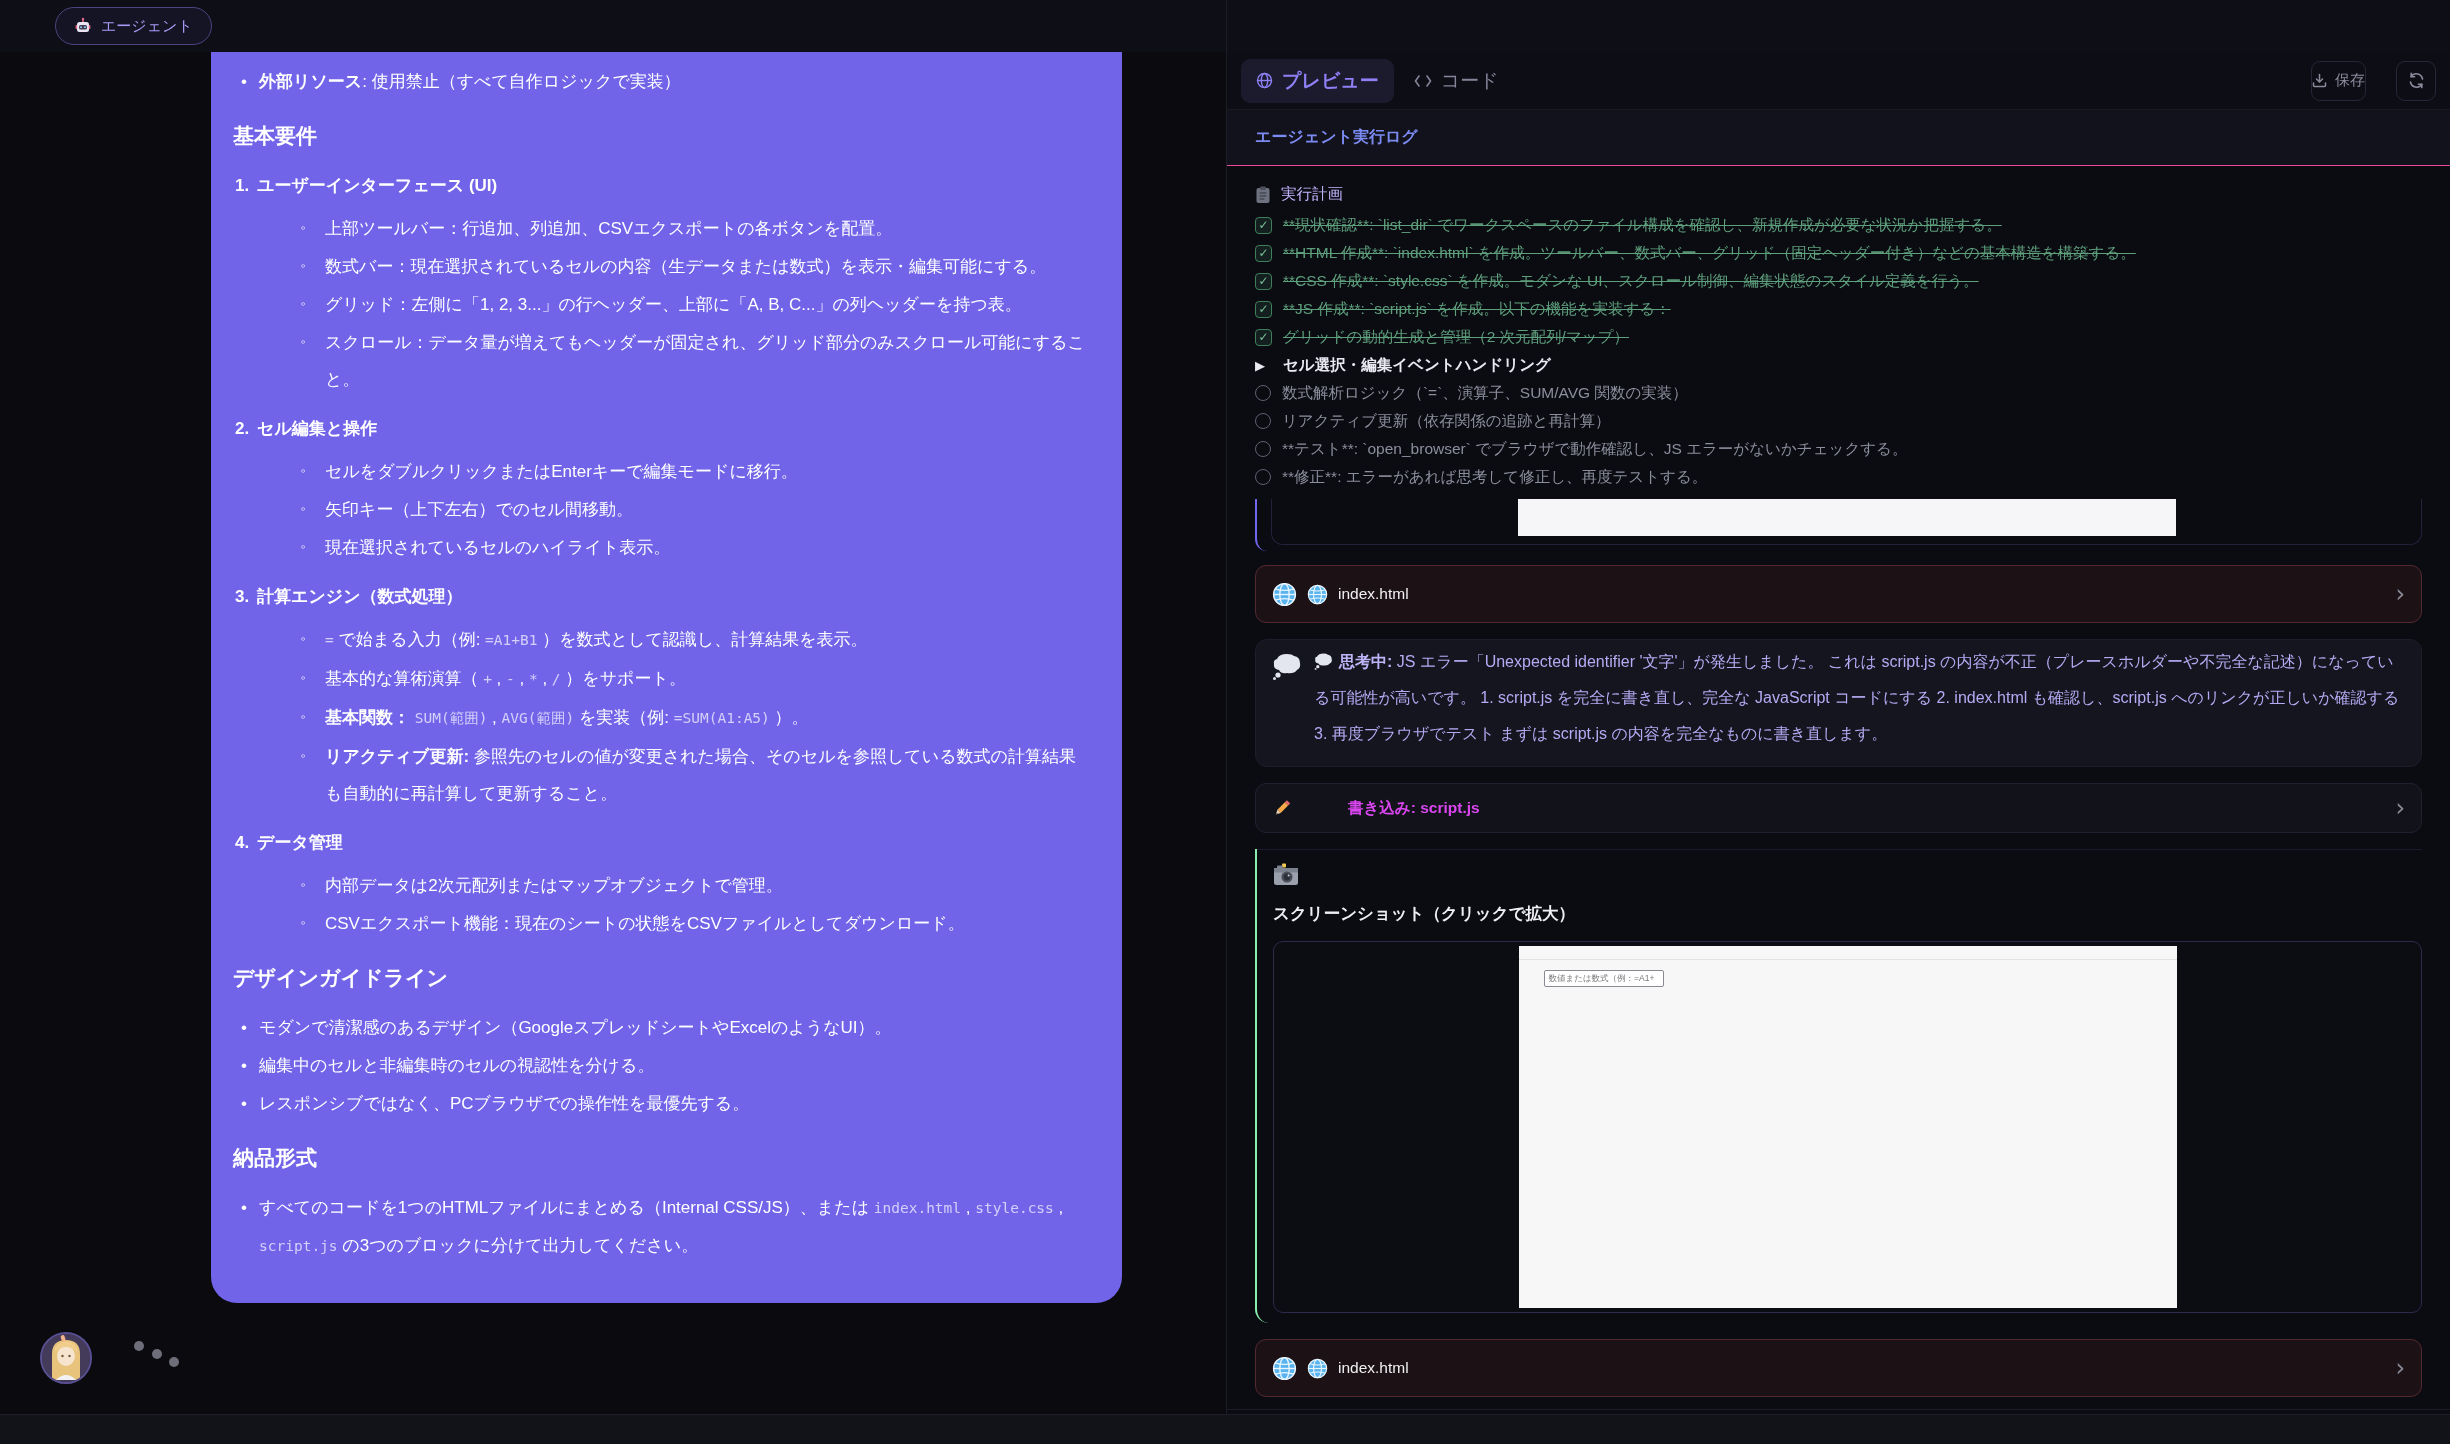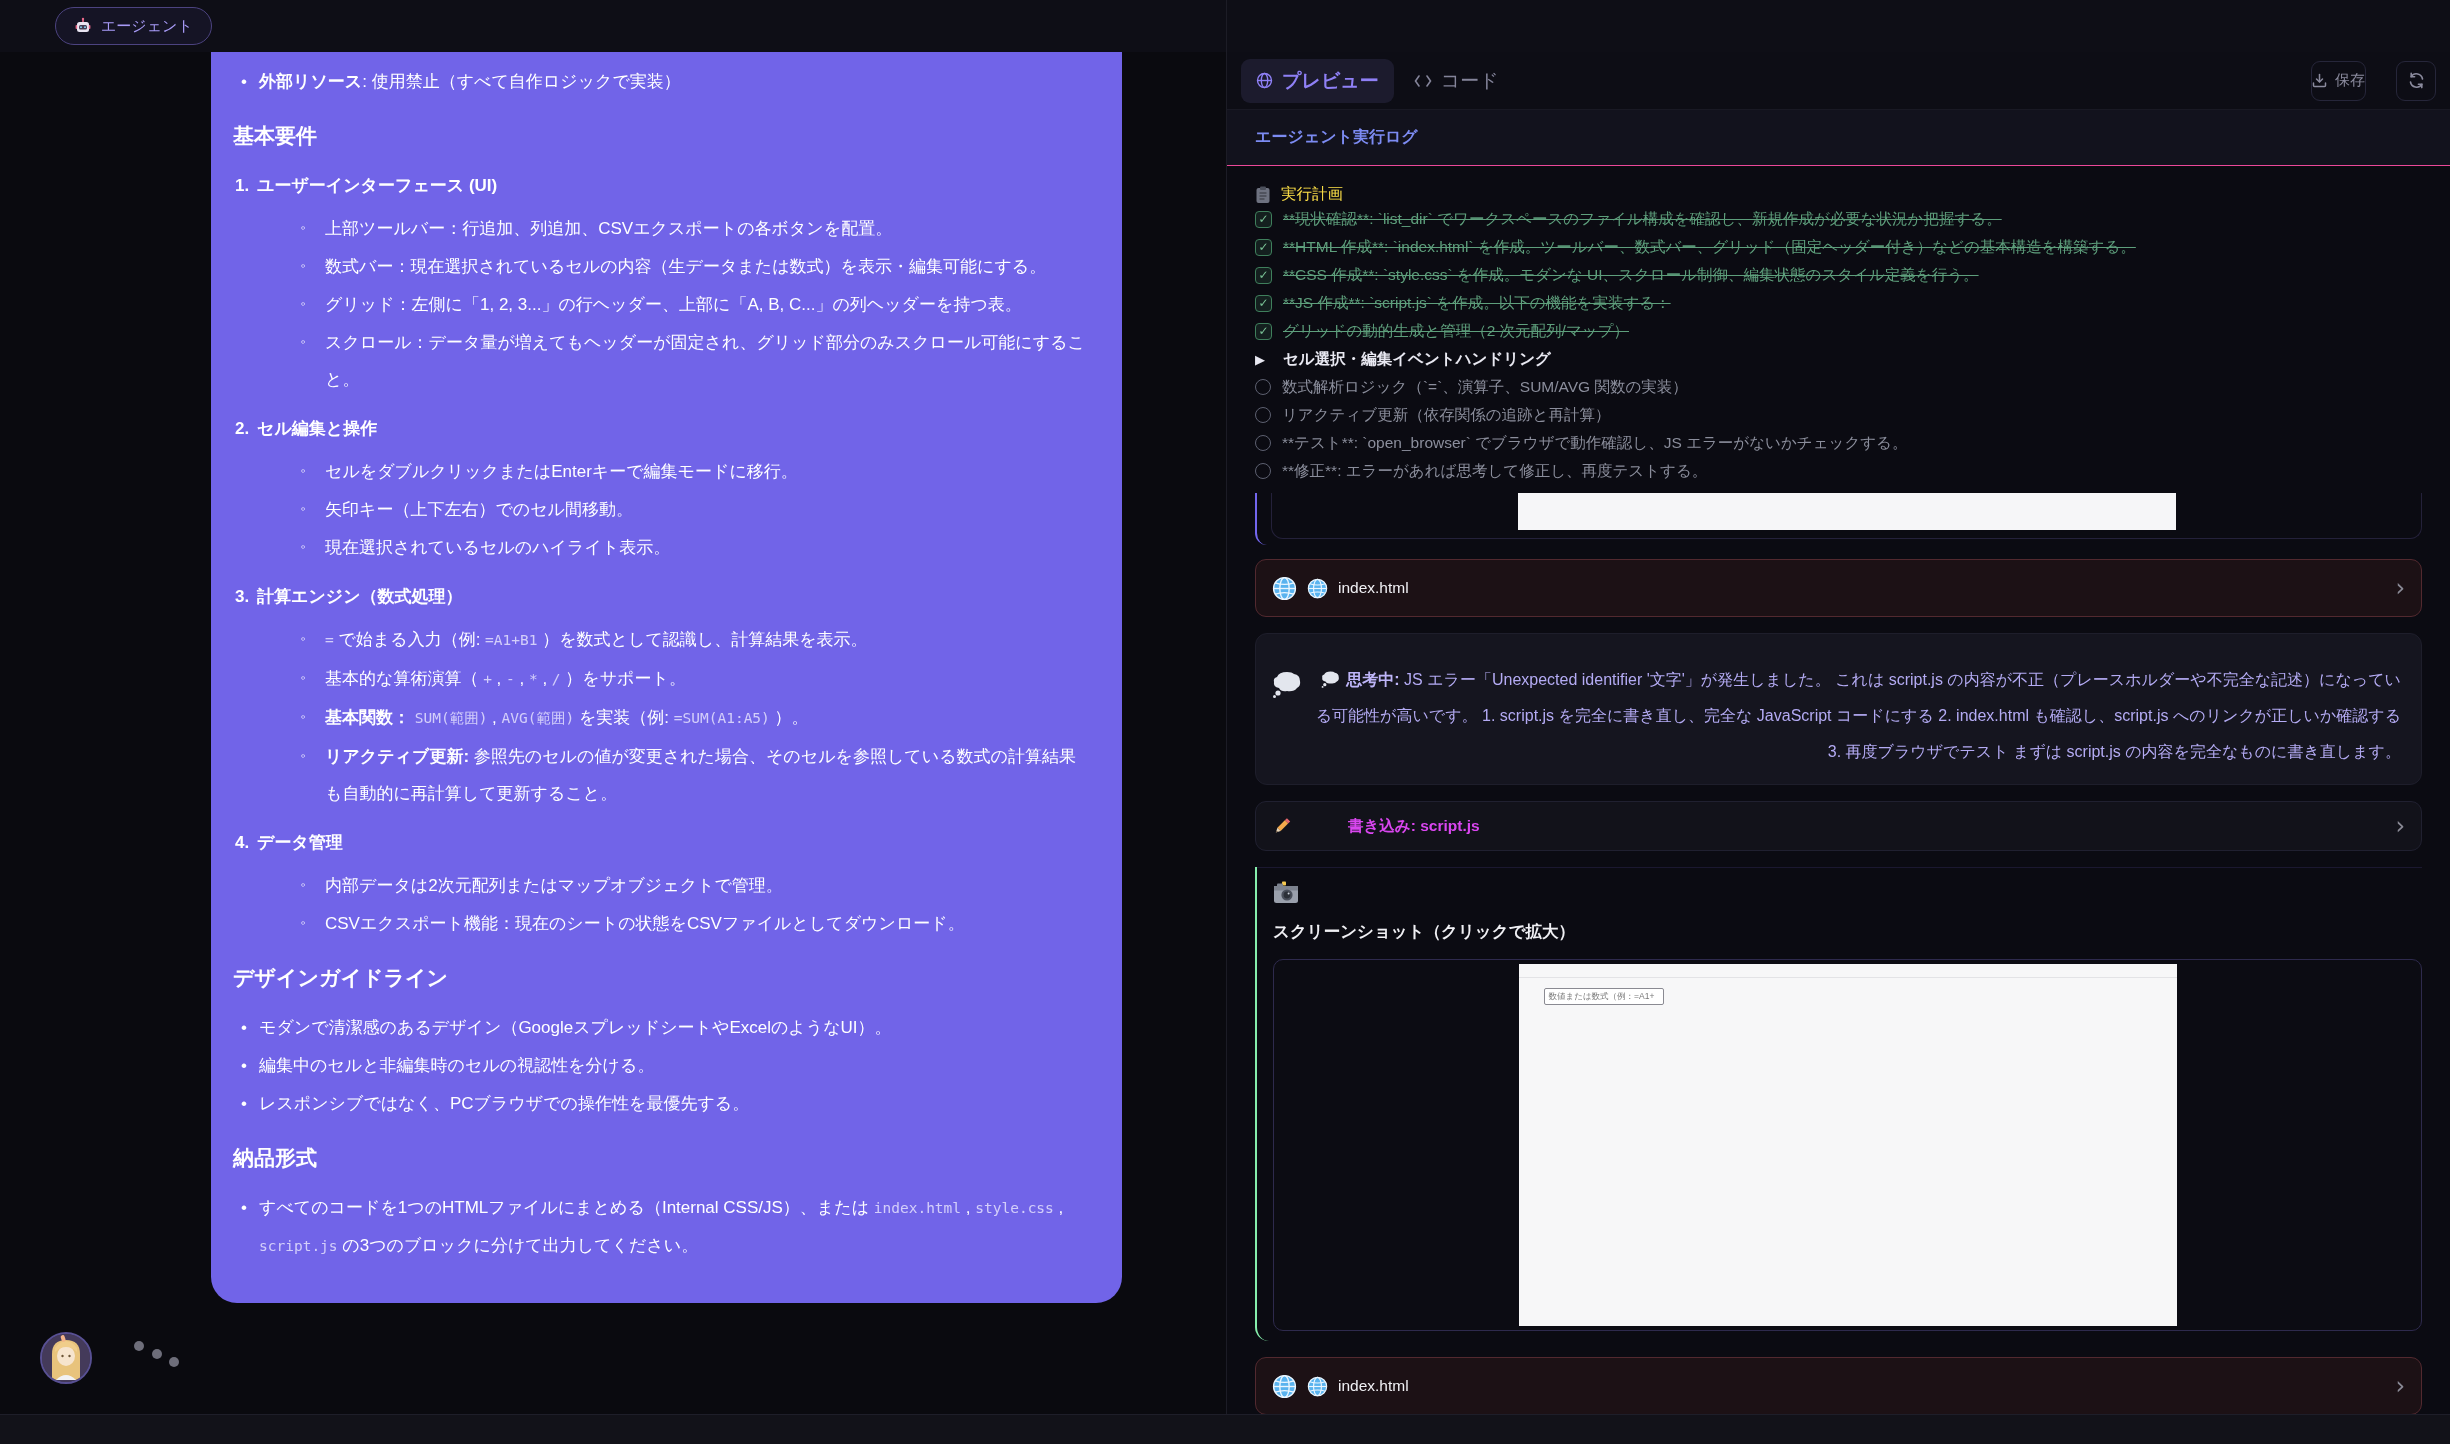--- a/index.html
+++ b/index.html
@@ -33,42 +33,42 @@
   .tab { display:flex; align-items:center; gap:9px; font-size:19px; cursor:default; }
   .tab.active { background:#1c1b2d; border-radius:9px; padding:9px 15px; color:#8f80f6; font-weight:bold; }
   .tab.inactive { color:#84849a; }
   .tab-spacer { flex:1; }
   .ghost-btn { display:flex; align-items:center; gap:8px; border:1px solid #26263a; border-radius:9px; color:#8b8b9e; font-size:15px; padding:0 0; height:40px; }
   .ghost-btn.square { width:40px; justify-content:center; padding:0; }
   .rp-logbar { height:56px; background:#12121d; border-bottom:1px solid #ec4899; display:flex; align-items:center; padding:0 28px; color:#7c8bf2; font-size:16px; font-weight:bold; flex:none; }
   .rp-body { flex:1; padding:10px 28px 0; overflow:hidden; }
 
   
-  .plan-head { display:flex; align-items:center; gap:10px; color:#fde047; font-size:15.5px; margin:8px 0 0; }
+  .plan-head { display:flex; align-items:center; gap:10px; color:#c4b5fd; font-size:15.5px; margin:8px 0 6px; }
   .plan-row { display:flex; align-items:center; gap:11px; padding:3.5px 0; font-size:15.5px; }
   .chk { width:17px; height:17px; flex:none; border:1.5px solid #3f7f5c; background:rgba(80,160,110,0.14); border-radius:4px; color:#7bc497; font-size:12px; line-height:14px; text-align:center; }
   .ring { width:16px; height:16px; flex:none; border:1.5px solid #5d6070; border-radius:50%; }
   .play { color:#e9e9f2; font-size:13px; flex:none; width:17px; }
   .plan-row.done span.txt { color:#5e9f7c; text-decoration:line-through; }
   .plan-row.current span.txt { color:#e9e9f2; font-weight:bold; }
   .plan-row.todo span.txt { color:#8b8e9c; }
 
   
   .partial-block { margin:8px 0 0; border-left:2px solid #7366ee; border-radius:0 0 0 12px; padding:0 0 6px 14px; }
   .partial-card { border:1px solid #24213a; border-top:none; border-radius:0 0 12px 12px; height:46px; display:flex; justify-content:center; overflow:hidden; }
   .partial-strip { width:658px; height:37px; background:#f6f6f8; }
 
   
   .file-card { margin-top:14px; height:58px; background:#1c1115; border:1px solid #52292f; border-radius:11px; display:flex; align-items:center; padding:0 16px; gap:10px; }
   .file-card .label { color:#f0f0f4; font-size:15.5px; }
   .spacer { flex:1; }
   .chev { color:#8a8a96; font-size:24px; line-height:1; font-family:"DejaVu Sans",sans-serif; }
 
   
-  .think-card { margin-top:16px; background:#15151f; border:1px solid #1e1e2b; border-radius:12px; padding:28px 20px 14px 16px; display:flex; gap:12px;text-align:right; }
+  .think-card { margin-top:16px; background:#15151f; border:1px solid #1e1e2b; border-radius:12px; padding:4px 20px 14px 16px; display:flex; gap:12px; }
   .think-text { color:#b4abf4; font-size:16px; line-height:36px; }
   .think-text .bold { color:#beb5f8; }
 
   
   .write-card { margin-top:16px; height:50px; background:#12121a; border:1px solid #202030; border-radius:11px; display:flex; align-items:center; padding:0 16px; gap:12px; }
   .write-card .label { color:#d946ef; font-size:15.5px; font-weight:bold;margin-left:44px; }
 
   
   .shot-block { margin-top:16px; position:relative; border-left:2px solid #86efac; border-radius:0 0 0 14px; padding:14px 0 10px 16px; }
   .shot-block::before { content:''; position:absolute; left:0; top:0; right:0; height:1px; background:#1b1830; }

